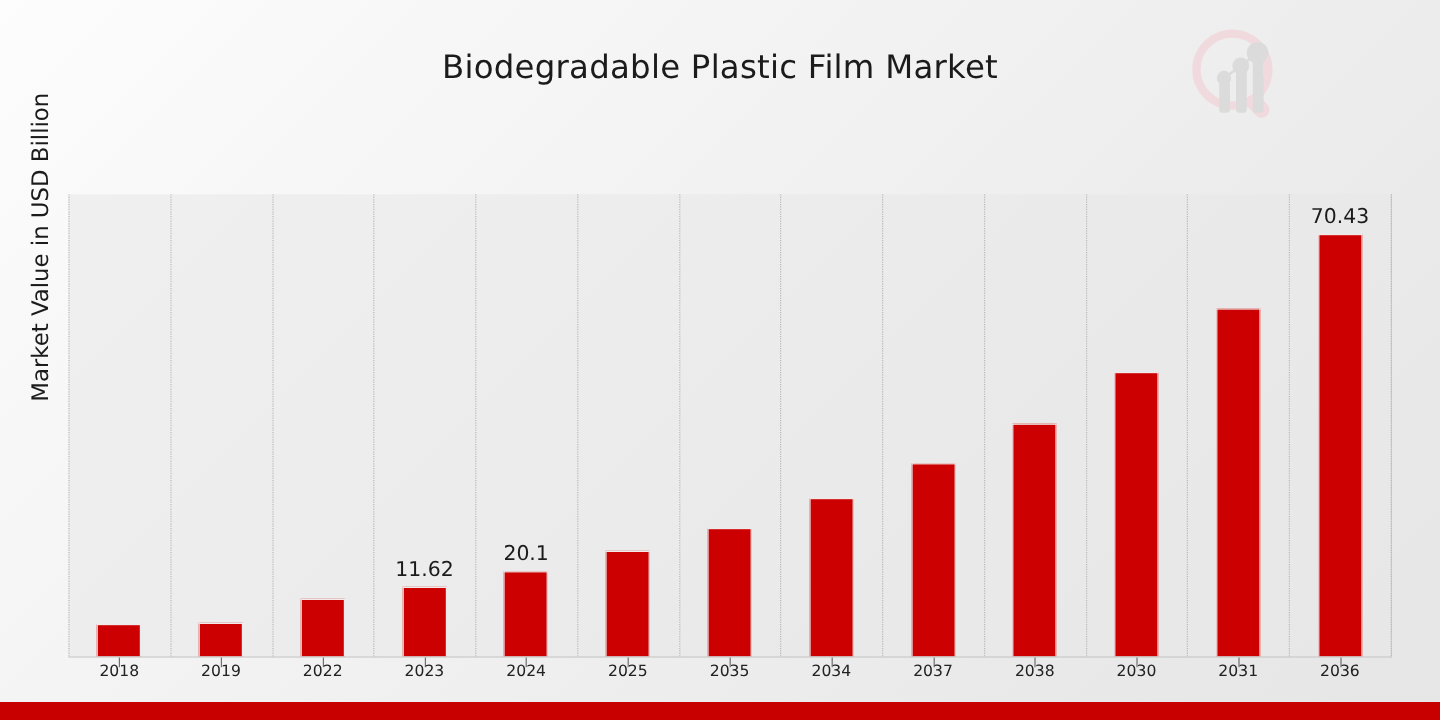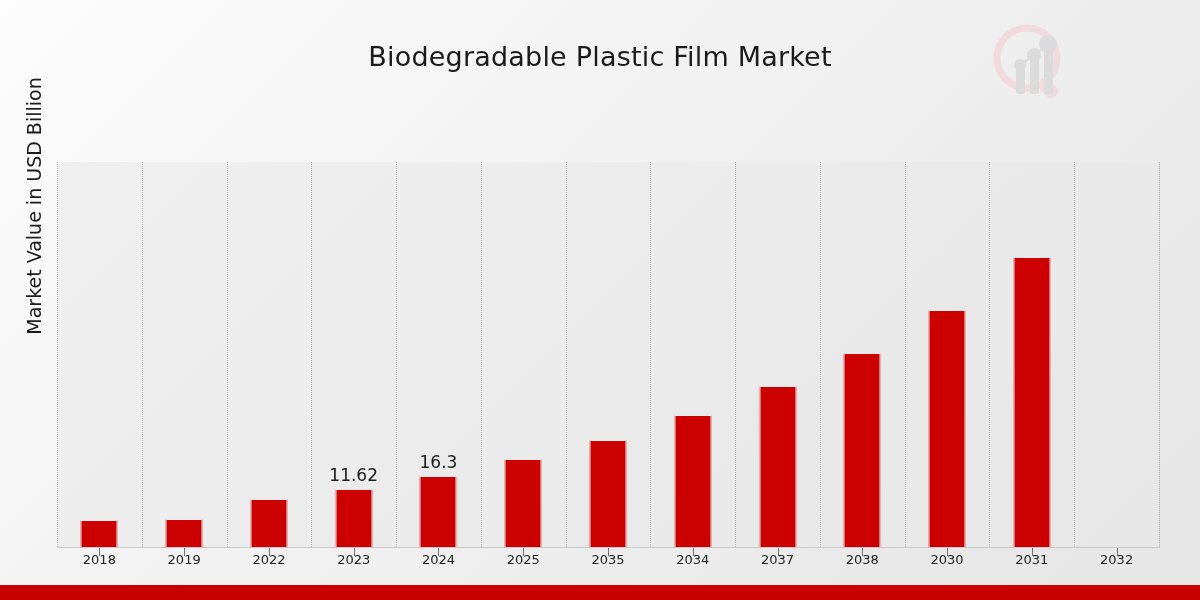--- a/index.html
+++ b/index.html
@@ -187,21 +187,21 @@
         <div class="bar" title="2022: 9.6" style="height: 48px; background: rgb(204, 0, 0);"></div>
       </div>
       <div class="gridline" style="left: 254.308px;"></div>
       <div class="bar-slot" style="left: 254.308px; width: 84.7692px;">
         <div class="bar" title="2023: 11.62" style="height: 58.1px; background: rgb(204, 0, 0);"></div>
         <div class="bar-label" style="bottom: 62.1px;">11.62</div>
       </div>
       <div class="gridline" style="left: 339.077px;"></div>
       <div class="bar-slot" style="left: 339.077px; width: 84.7692px;">
         <div class="bar" title="2024: 14.2" style="height: 71px; background: rgb(204, 0, 0);"></div>
-        <div class="bar-label" style="bottom: 75px;">16.3</div>
+        <div class="bar-label" style="bottom: 75px;">20.1</div>
       </div>
       <div class="gridline" style="left: 423.846px;"></div>
       <div class="bar-slot" style="left: 423.846px; width: 84.7692px;">
         <div class="bar" title="2025: 17.6" style="height: 88px; background: rgb(204, 0, 0);"></div>
       </div>
       <div class="gridline" style="left: 508.615px;"></div>
       <div class="bar-slot" style="left: 508.615px; width: 84.7692px;">
         <div class="bar" title="2026: 21.4" style="height: 107px; background: rgb(204, 0, 0);"></div>
       </div>
       <div class="gridline" style="left: 593.385px;"></div>
@@ -218,20 +218,24 @@
       </div>
       <div class="gridline" style="left: 847.692px;"></div>
       <div class="bar-slot" style="left: 847.692px; width: 84.7692px;">
         <div class="bar" title="2030: 47.4" style="height: 237px; background: rgb(204, 0, 0);"></div>
       </div>
       <div class="gridline" style="left: 932.462px;"></div>
       <div class="bar-slot" style="left: 932.462px; width: 84.7692px;">
         <div class="bar" title="2031: 58" style="height: 290px; background: rgb(204, 0, 0);"></div>
       </div>
       <div class="gridline" style="left: 1017.23px;"></div>
+      <div class="bar-slot" style="left: 1017.23px; width: 84.7692px;">
+        <div class="bar" title="2032: 70.43" style="height: 352.15px; background: rgb(204, 0, 0);"></div>
+        <div class="bar-label" style="bottom: 356.15px;">70.43</div>
+      </div>
       <div class="gridline" style="left: 1102px;"></div>
     </div>
 
   <div id="axis-line"></div>
 
   <div id="ticks-layer">
       <div class="tick" style="left: 99.3846px;"></div>
       <div class="xlabel" style="left: 99.3846px;">2018</div>
       <div class="tick" style="left: 184.154px;"></div>
       <div class="xlabel" style="left: 184.154px;">2019</div>
@@ -249,18 +253,18 @@
       <div class="xlabel" style="left: 692.769px;">2034</div>
       <div class="tick" style="left: 777.538px;"></div>
       <div class="xlabel" style="left: 777.538px;">2037</div>
       <div class="tick" style="left: 862.308px;"></div>
       <div class="xlabel" style="left: 862.308px;">2038</div>
       <div class="tick" style="left: 947.077px;"></div>
       <div class="xlabel" style="left: 947.077px;">2030</div>
       <div class="tick" style="left: 1031.85px;"></div>
       <div class="xlabel" style="left: 1031.85px;">2031</div>
       <div class="tick" style="left: 1116.62px;"></div>
-      <div class="xlabel" style="left: 1116.62px;">2032</div>
+      <div class="xlabel" style="left: 1116.62px;">2036</div>
     </div>
 
   <div id="footer-bar"></div>
 
 </div>
 
 </body></html>

